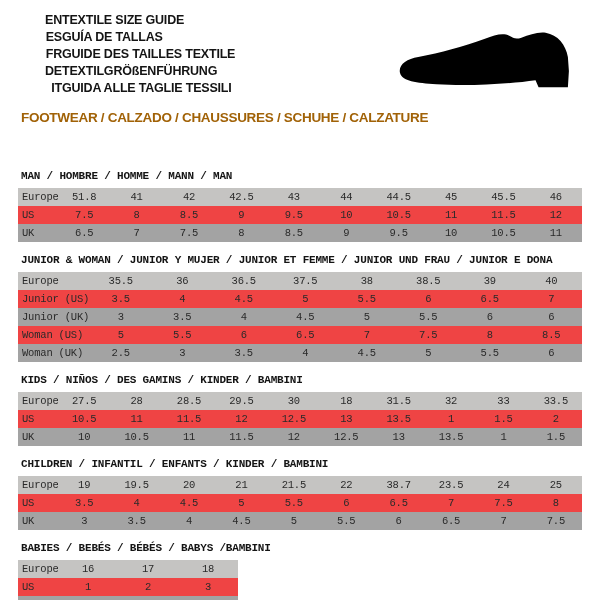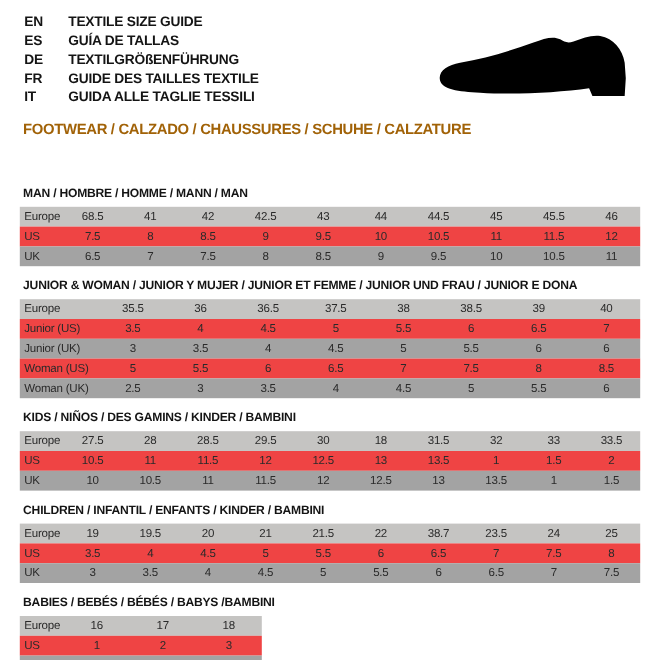--- a/index.html
+++ b/index.html
@@ -6,33 +6,33 @@
   html,body { background:#fff; }
   .page {
     position:relative; width:600px; height:600px; overflow:hidden;
     background:#ffffff; color:#1f1f1f;
     font-family:"Liberation Sans", sans-serif;
   }
 
   
   .lang-list { position:absolute; top:12px; left:22px; }
   .lang-row { display:flex; font-weight:700; font-size:12.5px; line-height:17px; letter-spacing:-0.2px; color:#141414; }
-  .lang-code { width:40px; }
+  .lang-code { width:40px;text-align:right; }
 
   .category-title {
     position:absolute; top:110px; left:21px;
     font-weight:700; font-size:13.5px; letter-spacing:-0.3px; color:#a16207;
   }
 
   .shoe-wrap { position:absolute; top:30px; right:22px; width:182px; height:64px; }
   .shoe-wrap svg { display:block; width:100%; height:100%; }
 
   
   .tables-host { position:absolute; top:170px; left:18px; width:564px; }
-  .size-section { margin-bottom:12px; }
+  .size-section { margin-bottom:12px;font-family:Liberation Mono, monospace; }
   .table-title {
     font-size:11px; font-weight:700; letter-spacing:-0.2px;
     line-height:13px; margin:0 0 5px 3px; color:#141414;
   }
   .tbl { width:564px; }
   .size-section.narrow .tbl { width:220px; }
   .row {
     display:flex; height:18px; align-items:center;
     font-size:10.5px; letter-spacing:-0.2px; color:#2a2a2a;
   }
@@ -51,26 +51,26 @@
   <div class="lang-list">
     <div class="lang-row">
       <span class="lang-code">EN</span>
       <span class="lang-label">TEXTILE SIZE GUIDE</span>
     </div>
     <div class="lang-row">
       <span class="lang-code">ES</span>
       <span class="lang-label">GUÍA DE TALLAS</span>
     </div>
     <div class="lang-row">
+      <span class="lang-code">FR</span>
+      <span class="lang-label">GUIDE DES TAILLES TEXTILE</span>
+    </div>
+    <div class="lang-row">
       <span class="lang-code">DE</span>
       <span class="lang-label">TEXTILGRÖßENFÜHRUNG</span>
-    </div>
-    <div class="lang-row">
-      <span class="lang-code">FR</span>
-      <span class="lang-label">GUIDE DES TAILLES TEXTILE</span>
     </div>
     <div class="lang-row">
       <span class="lang-code">IT</span>
       <span class="lang-label">GUIDA ALLE TAGLIE TESSILI</span>
     </div>
   </div>
 
   <div class="shoe-wrap">
     <svg viewBox="0 0 180 62" preserveAspectRatio="xMidYMid meet" aria-hidden="true">
       <path fill="#000000" d="
@@ -92,21 +92,21 @@
   </div>
 
   <div class="category-title">FOOTWEAR / CALZADO / CHAUSSURES / SCHUHE / CALZATURE</div>
 
   <div class="tables-host">
       <section class="size-section">
         <div class="table-title">MAN / HOMBRE / HOMME / MANN / MAN</div>
         <div class="tbl">
           <div class="row row-head">
             <div class="cell label">Europe</div>
-            <div class="cell">68.5</div>
+            <div class="cell">51.8</div>
             <div class="cell">41</div>
             <div class="cell">42</div>
             <div class="cell">42.5</div>
             <div class="cell">43</div>
             <div class="cell">44</div>
             <div class="cell">44.5</div>
             <div class="cell">45</div>
             <div class="cell">45.5</div>
             <div class="cell">46</div>
           </div>

